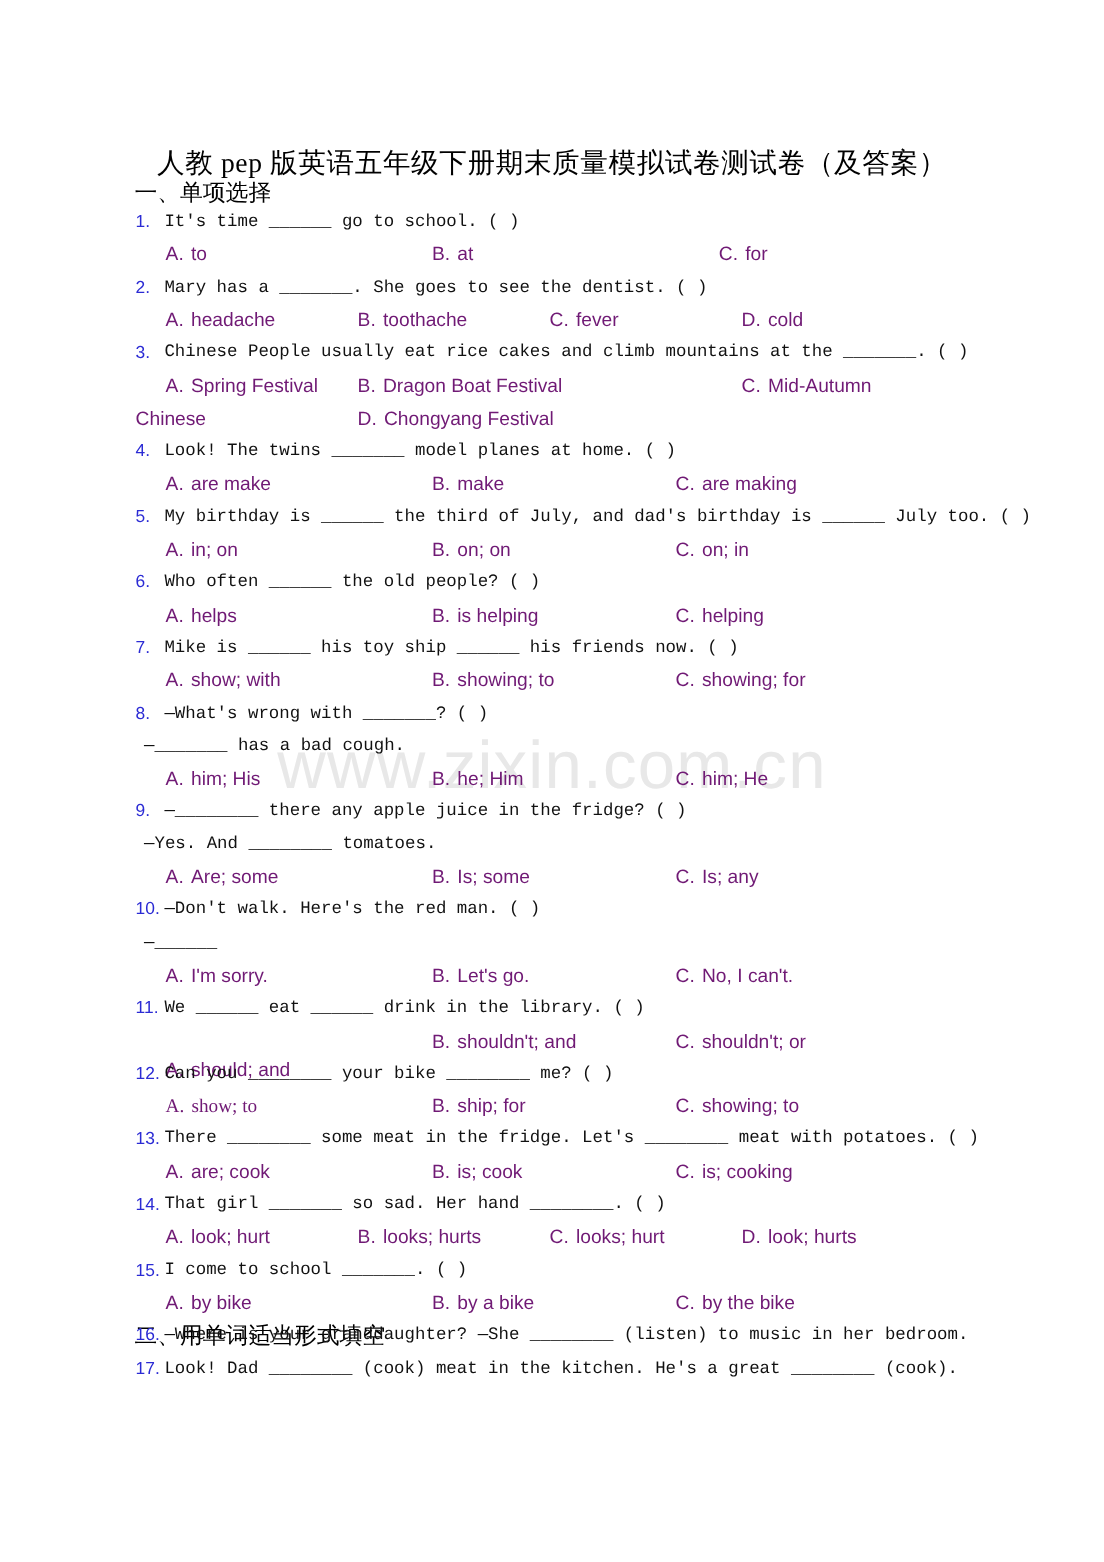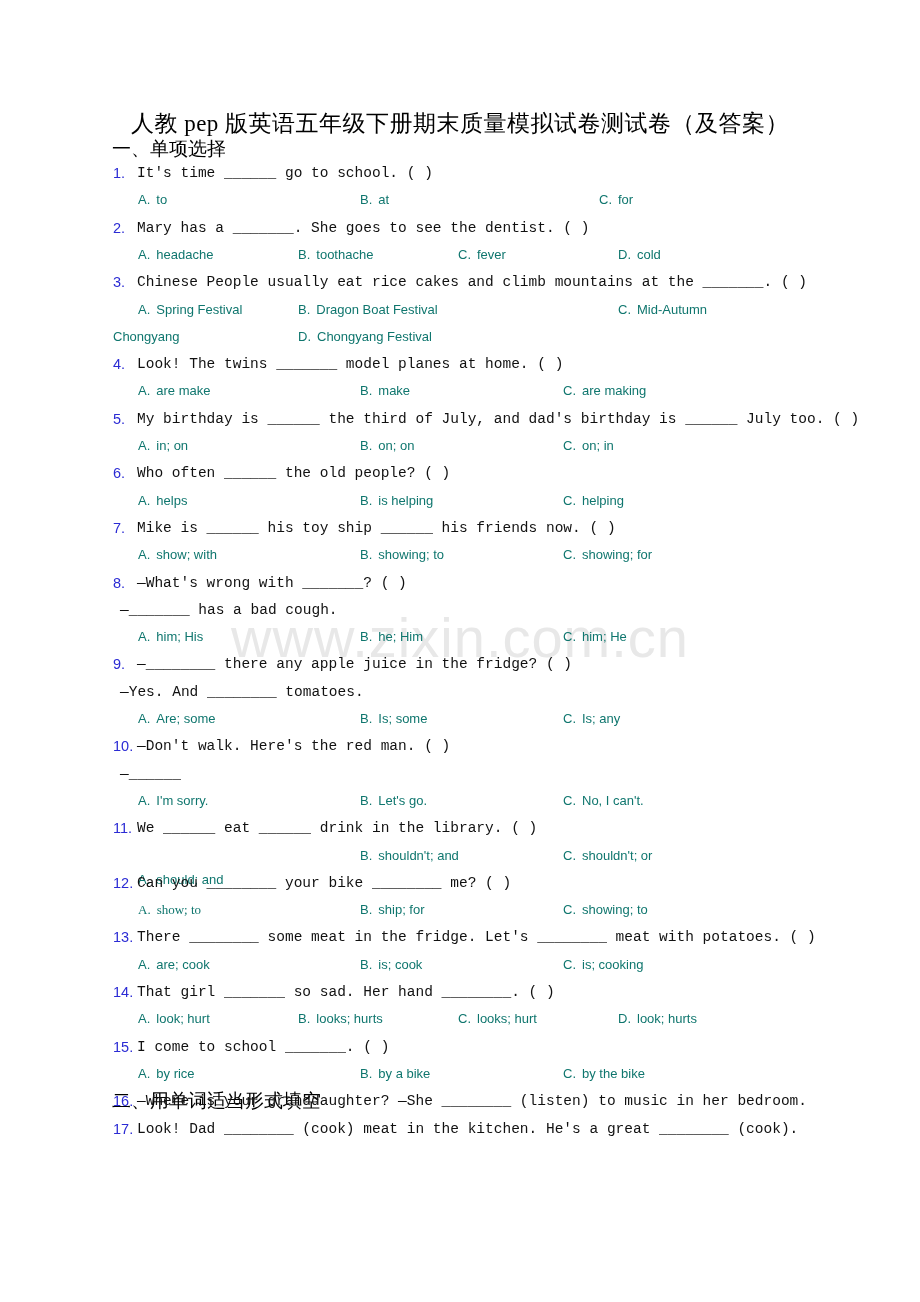--- a/index.html
+++ b/index.html
@@ -32,21 +32,21 @@
     white-space: nowrap;
     pointer-events: none;
     user-select: none;
     z-index: 0;
   }
 
   
   #page {
     position: absolute;
     left: 0;
-    top: 0;
+    top: 12px;
     width: 920px;
     height: 918px;
     z-index: 2;
     border-radius: 31px;
   }
 
   .doc-title {
     position: absolute;
     left: 110px;
     top: 108px;
@@ -82,22 +82,22 @@
     position: absolute;
     font-family: Liberation Mono, monospace;
     font-size: 14.5px;
     color: #111;
     white-space: nowrap;
   }
 
   .opt {
     position: absolute;
     font-family: "Liberation Sans", "DejaVu Sans", sans-serif;
-    font-size: 13px;
-    color: #0f766e;
+    font-size: 16px;
+    color: #701a75;
     white-space: nowrap;
   }
   .opt .oletter { margin-right: 6px; }
 </style>
 </head>
 <body>
 
 <div id="watermark">www.zixin.com.cn</div>
 
 <div id="page">
@@ -114,21 +114,21 @@
       <div class="qtext" style="left: 137px; top: 219.6px;">Mary has a _______. She goes to see the dentist. (  )</div>
       <div class="opt" style="left: 138px; top: 246.9px;"><span class="oletter">A.</span><span>headache</span></div>
       <div class="opt" style="left: 298px; top: 246.9px;"><span class="oletter">B.</span><span>toothache</span></div>
       <div class="opt" style="left: 458px; top: 246.9px;"><span class="oletter">C.</span><span>fever</span></div>
       <div class="opt" style="left: 618px; top: 246.9px;"><span class="oletter">D.</span><span>cold</span></div>
       <div class="qnum" style="left: 113px; top: 274.2px;">3.</div>
       <div class="qtext" style="left: 137px; top: 274.2px;">Chinese People usually eat rice cakes and climb mountains at the _______. (  )</div>
       <div class="opt" style="left: 138px; top: 301.5px;"><span class="oletter">A.</span><span>Spring Festival</span></div>
       <div class="opt" style="left: 298px; top: 301.5px;"><span class="oletter">B.</span><span>Dragon Boat Festival</span></div>
       <div class="opt" style="left: 618px; top: 301.5px;"><span class="oletter">C.</span><span>Mid-Autumn</span></div>
-      <div class="opt" style="left: 113px; top: 328.8px;"><span>Chongyang</span></div>
+      <div class="opt" style="left: 113px; top: 328.8px;"><span>Chinese</span></div>
       <div class="opt" style="left: 298px; top: 328.8px;"><span class="oletter">D.</span><span>Chongyang Festival</span></div>
       <div class="qnum" style="left: 113px; top: 356.1px;">4.</div>
       <div class="qtext" style="left: 137px; top: 356.1px; text-align: right;">Look! The twins _______ model planes at home. (  )</div>
       <div class="opt" style="left: 138px; top: 383.4px;"><span class="oletter">A.</span><span>are make</span></div>
       <div class="opt" style="left: 360px; top: 383.4px;"><span class="oletter">B.</span><span>make</span></div>
       <div class="opt" style="left: 563px; top: 383.4px;"><span class="oletter">C.</span><span>are making</span></div>
       <div class="qnum" style="left: 113px; top: 410.7px;">5.</div>
       <div class="qtext" style="left: 137px; top: 410.7px;">My birthday is ______ the third of July, and dad's birthday is ______ July too. (  )</div>
       <div class="opt" style="left: 138px; top: 438px;"><span class="oletter">A.</span><span>in; on</span></div>
       <div class="opt" style="left: 360px; top: 438px;"><span class="oletter">B.</span><span>on; on</span></div>
@@ -177,21 +177,21 @@
       <div class="opt" style="left: 360px; top: 956.7px;"><span class="oletter">B.</span><span>is; cook</span></div>
       <div class="opt" style="left: 563px; top: 956.7px;"><span class="oletter">C.</span><span>is; cooking</span></div>
       <div class="qnum" style="left: 113px; top: 984px;">14.</div>
       <div class="qtext" style="left: 137px; top: 984px;">That girl _______ so sad. Her hand ________. (  )</div>
       <div class="opt" style="left: 138px; top: 1011.3px;"><span class="oletter">A.</span><span>look; hurt</span></div>
       <div class="opt" style="left: 298px; top: 1011.3px;"><span class="oletter">B.</span><span>looks; hurts</span></div>
       <div class="opt" style="left: 458px; top: 1011.3px;"><span class="oletter">C.</span><span>looks; hurt</span></div>
       <div class="opt" style="left: 618px; top: 1011.3px;"><span class="oletter">D.</span><span>look; hurts</span></div>
       <div class="qnum" style="left: 113px; top: 1038.6px;">15.</div>
       <div class="qtext" style="left: 137px; top: 1038.6px;">I come to school _______. (  )</div>
-      <div class="opt" style="left: 138px; top: 1065.9px;"><span class="oletter">A.</span><span>by rice</span></div>
+      <div class="opt" style="left: 138px; top: 1065.9px;"><span class="oletter">A.</span><span>by bike</span></div>
       <div class="opt" style="left: 360px; top: 1065.9px;"><span class="oletter">B.</span><span>by a bike</span></div>
       <div class="opt" style="left: 563px; top: 1065.9px;"><span class="oletter">C.</span><span>by the bike</span></div>
       <div class="qnum" style="left: 113px; top: 1093.2px;">16.</div>
       <div class="qtext" style="left: 137px; top: 1093.2px;">—Where is your granddaughter?  —She ________ (listen) to music in her bedroom.</div>
       <div class="qnum" style="left: 113px; top: 1120.5px;">17.</div>
       <div class="qtext" style="left: 137px; top: 1120.5px;">Look! Dad ________ (cook) meat in the kitchen. He's a great ________ (cook).</div>
     </div>
 </div>
 
 </body></html>

